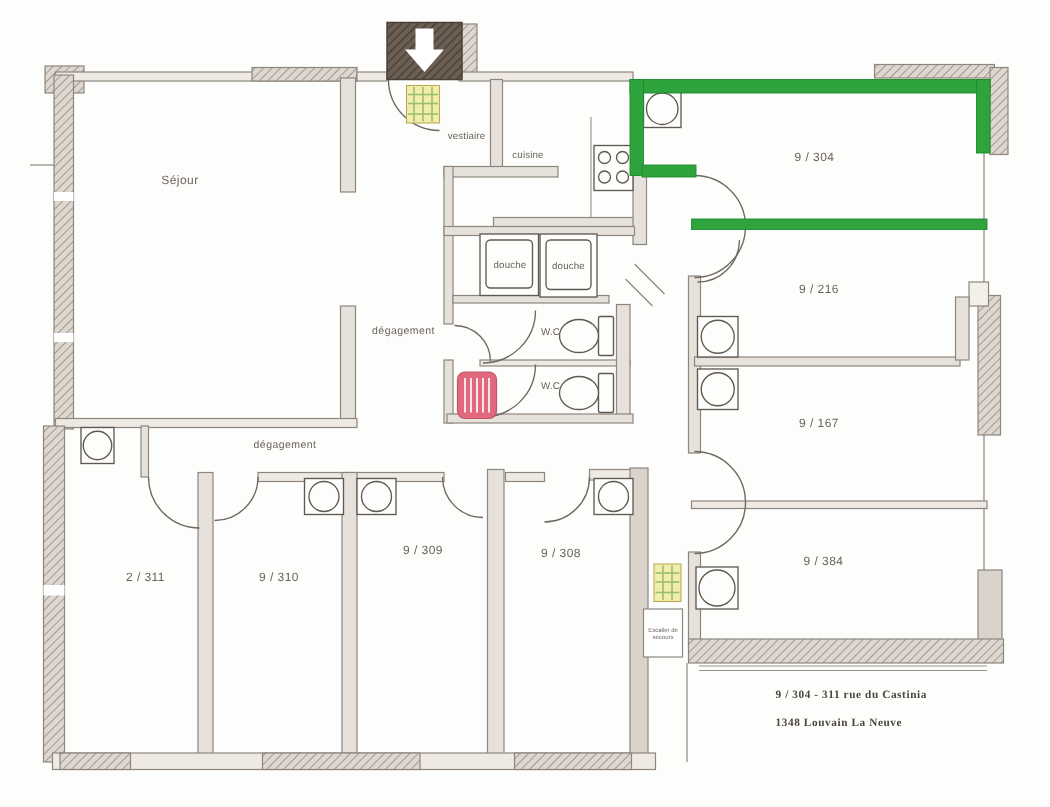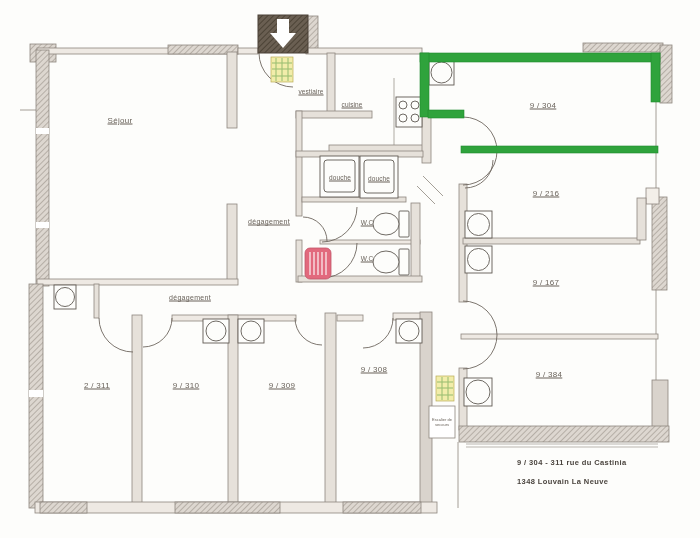--- a/index.html
+++ b/index.html
@@ -1,23 +1,23 @@
 <!DOCTYPE html>
 <html><head>
 <meta charset="utf-8">
 <style>
   html,body{margin:0;padding:0;background:#ffffff;}
   .stage{position:relative;width:700px;height:538px;background:#fdfdfb;overflow:hidden;
          font-family:"Liberation Sans",sans-serif;}
   .stage svg{position:absolute;left:0;top:0;}
   .label{position:absolute;transform:translate(-50%,-50%);font-size:8px;color:#6a635b;
-         white-space:nowrap;letter-spacing:.3px;text-decoration:underline;}
+         white-space:nowrap;letter-spacing:.3px;}
   .label.small{font-size:6.5px;letter-spacing:.1px;}
   .label.mid{font-size:7px;}
-  .addr{position:absolute;font-size:7.5px;font-weight:bold;color:#4a443e;letter-spacing:.4px;white-space:nowrap;}
+  .addr{position:absolute;font-size:7.5px;font-weight:bold;color:#4a443e;letter-spacing:.4px;white-space:nowrap;font-family:Liberation Serif, serif;}
   .exitbox{position:absolute;left:430px;top:408px;width:24px;height:28px;
            font-size:4px;line-height:1.25;color:#6a635b;text-align:center;
            display:flex;align-items:center;justify-content:center;}
 </style>
 </head>
 <body>
 
 <div class="stage">
 
 <svg width="700" height="538" viewBox="0 0 700 538">
@@ -234,21 +234,21 @@
   <div class="label small" style="left:379px;top:178px">douche</div>
   <div class="label small" style="left:367px;top:222px">W.C</div>
   <div class="label small" style="left:367px;top:258px">W.C</div>
   <div class="label mid" style="left:269px;top:221px">dégagement</div>
   <div class="label mid" style="left:190px;top:297px">dégagement</div>
   <div class="label" style="left:543px;top:105px">9 / 304</div>
   <div class="label" style="left:546px;top:193px">9 / 216</div>
   <div class="label" style="left:546px;top:282px">9 / 167</div>
   <div class="label" style="left:549px;top:374px">9 / 384</div>
   <div class="label" style="left:374px;top:369px">9 / 308</div>
-  <div class="label" style="left:282px;top:385px">9 / 309</div>
+  <div class="label" style="left:282px;top:367px">9 / 309</div>
   <div class="label" style="left:186px;top:385px">9 / 310</div>
   <div class="label" style="left:97px;top:385px">2 / 311</div>
 
   <div class="exitbox">Escalier de secours</div>
 
   <div class="addr" style="left:517px;top:458px">9 / 304 - 311 rue du Castinia</div>
   <div class="addr" style="left:517px;top:477px">1348 Louvain La Neuve</div>
 </div>
 
 </body></html>

